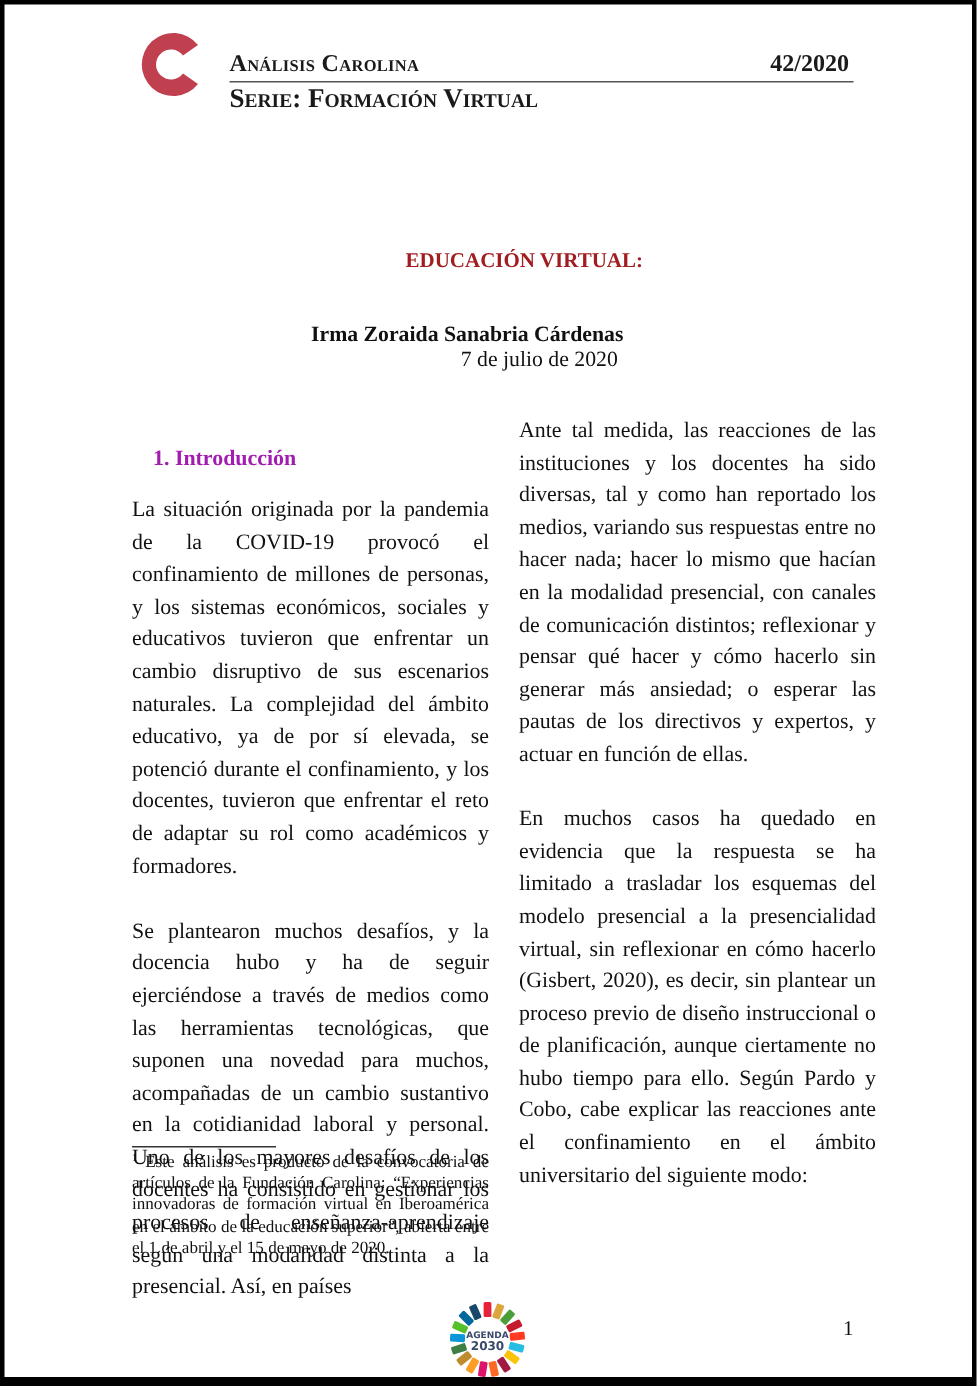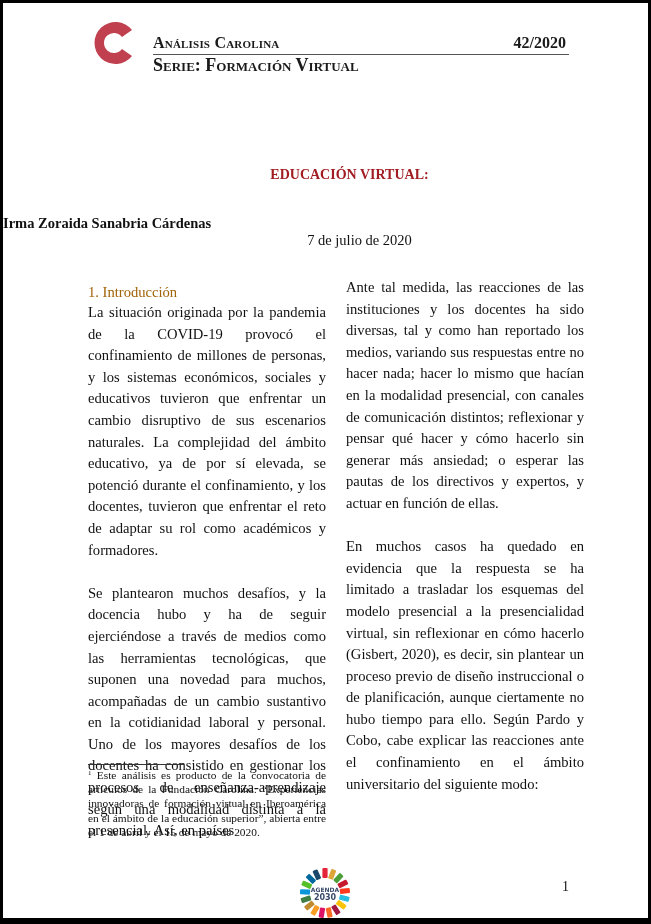--- a/index.html
+++ b/index.html
@@ -29,35 +29,35 @@
   .hdr-sub {
     position: absolute; left: 150px; top: 52px;
     font-size: 18px; font-weight: bold; font-variant: small-caps; color: #1a1a1a;
   }
   .title {
     position: absolute; left: 0; width: 597px; text-align: center;
     font-size: 14px; font-weight: bold; color: #a11d21; line-height: 16px; margin-left: 48px;
   }
   .title sup { font-size: 8px; vertical-align: 5px; line-height: 0; }
   .author {
-    position: absolute; left: 0; width: 617px; top: 212px; text-align: left;
+    position: absolute; left: 0; width: 617px; top: 212px; text-align: center;
     font-size: 14.5px; font-weight: bold; color: #111;
   }
   .date {
     position: absolute; left: 0; width: 645px; top: 229px; text-align: center;
     font-size: 14.5px; color: #111; padding-left: 34px;
   }
   .col {
     position: absolute; width: 238px; font-size: 14.6px; line-height: 21.6px;
     text-align: justify; hyphens: manual;
   }
   .col p { margin: 0 0 21.6px 0; }
   .col p:last-child { margin-bottom: 0; }
   .h1 {
-    color: #a16207; font-weight: normal; font-size: 14.6px; line-height: 20px; margin: 0;
+    color: #a21caf; font-weight: bold; font-size: 14.6px; line-height: 20px; margin: 14px;
   }
   .fn-rule {
     position: absolute; left: 85px; top: 761px; width: 96px; height: 1px; background: #333;
   }
   .footnote {
     position: absolute; left: 85px; top: 765px; width: 238px;
     font-size: 11.4px; line-height: 14.2px; text-align: justify;
   }
   .footnote sup { font-size: 7px; vertical-align: 4px; line-height: 0; }
   .agenda { position: absolute; left: 296px; top: 864px; width: 52px; height: 52px; }

